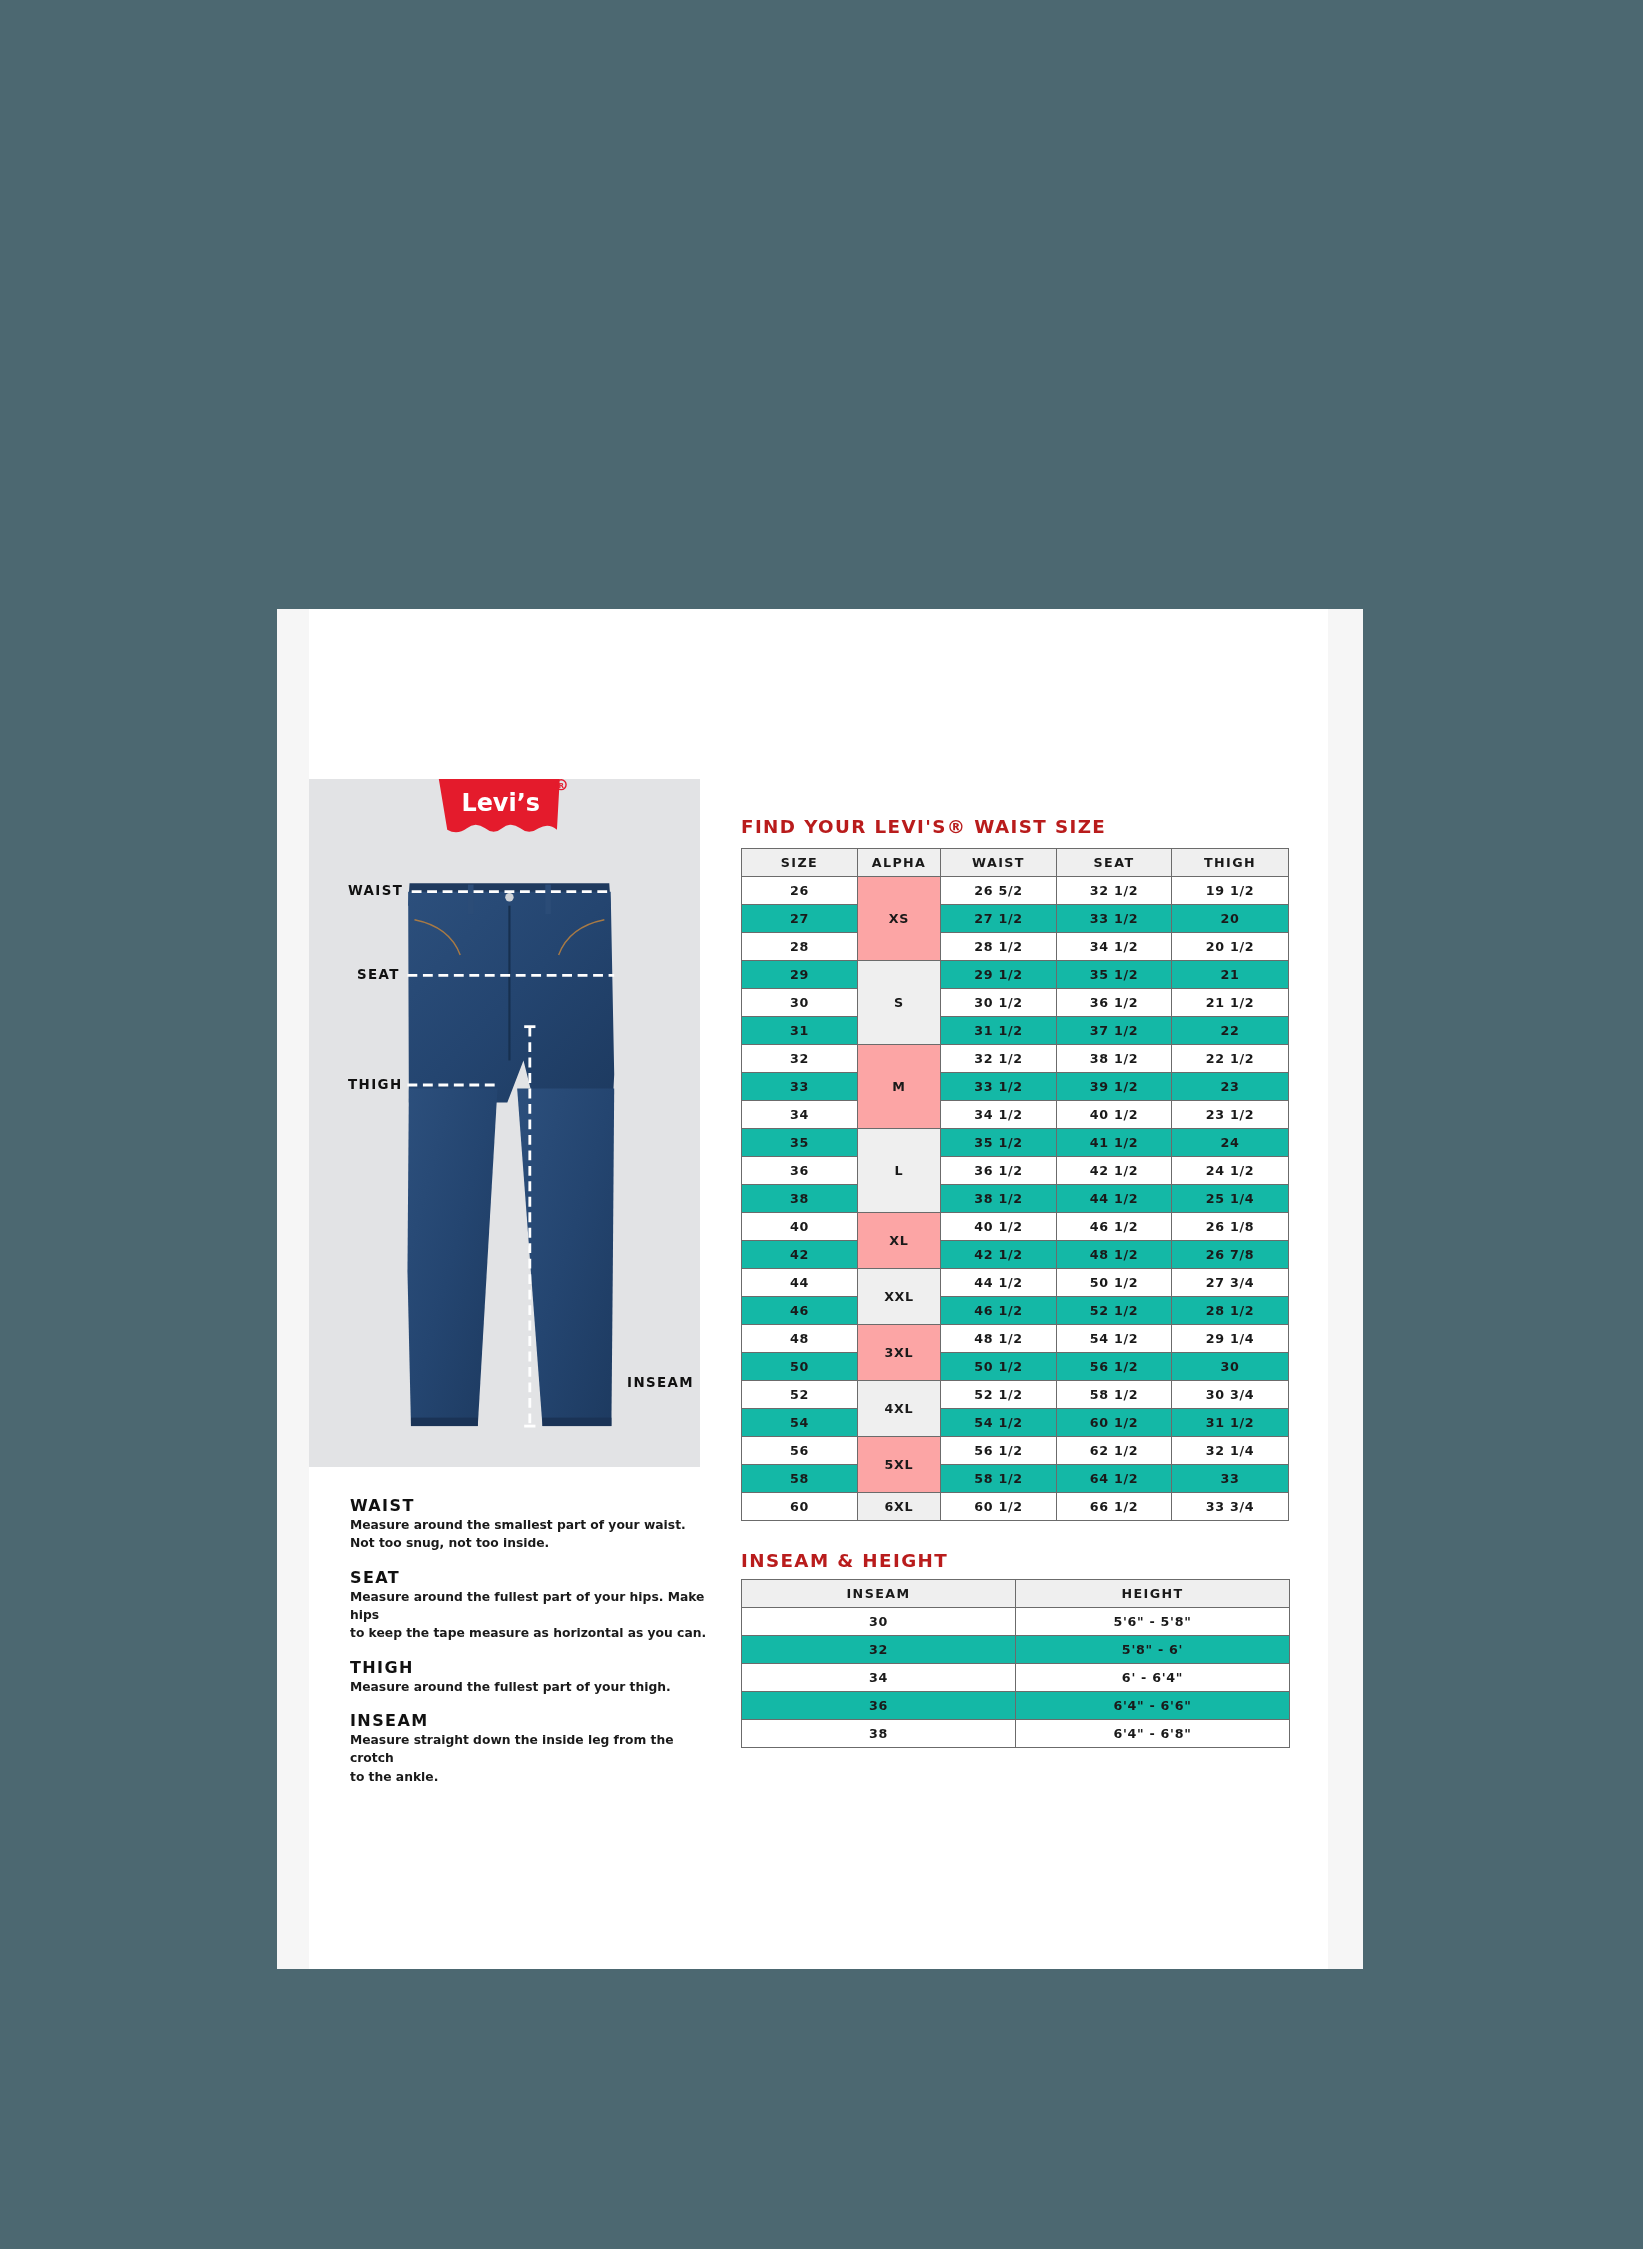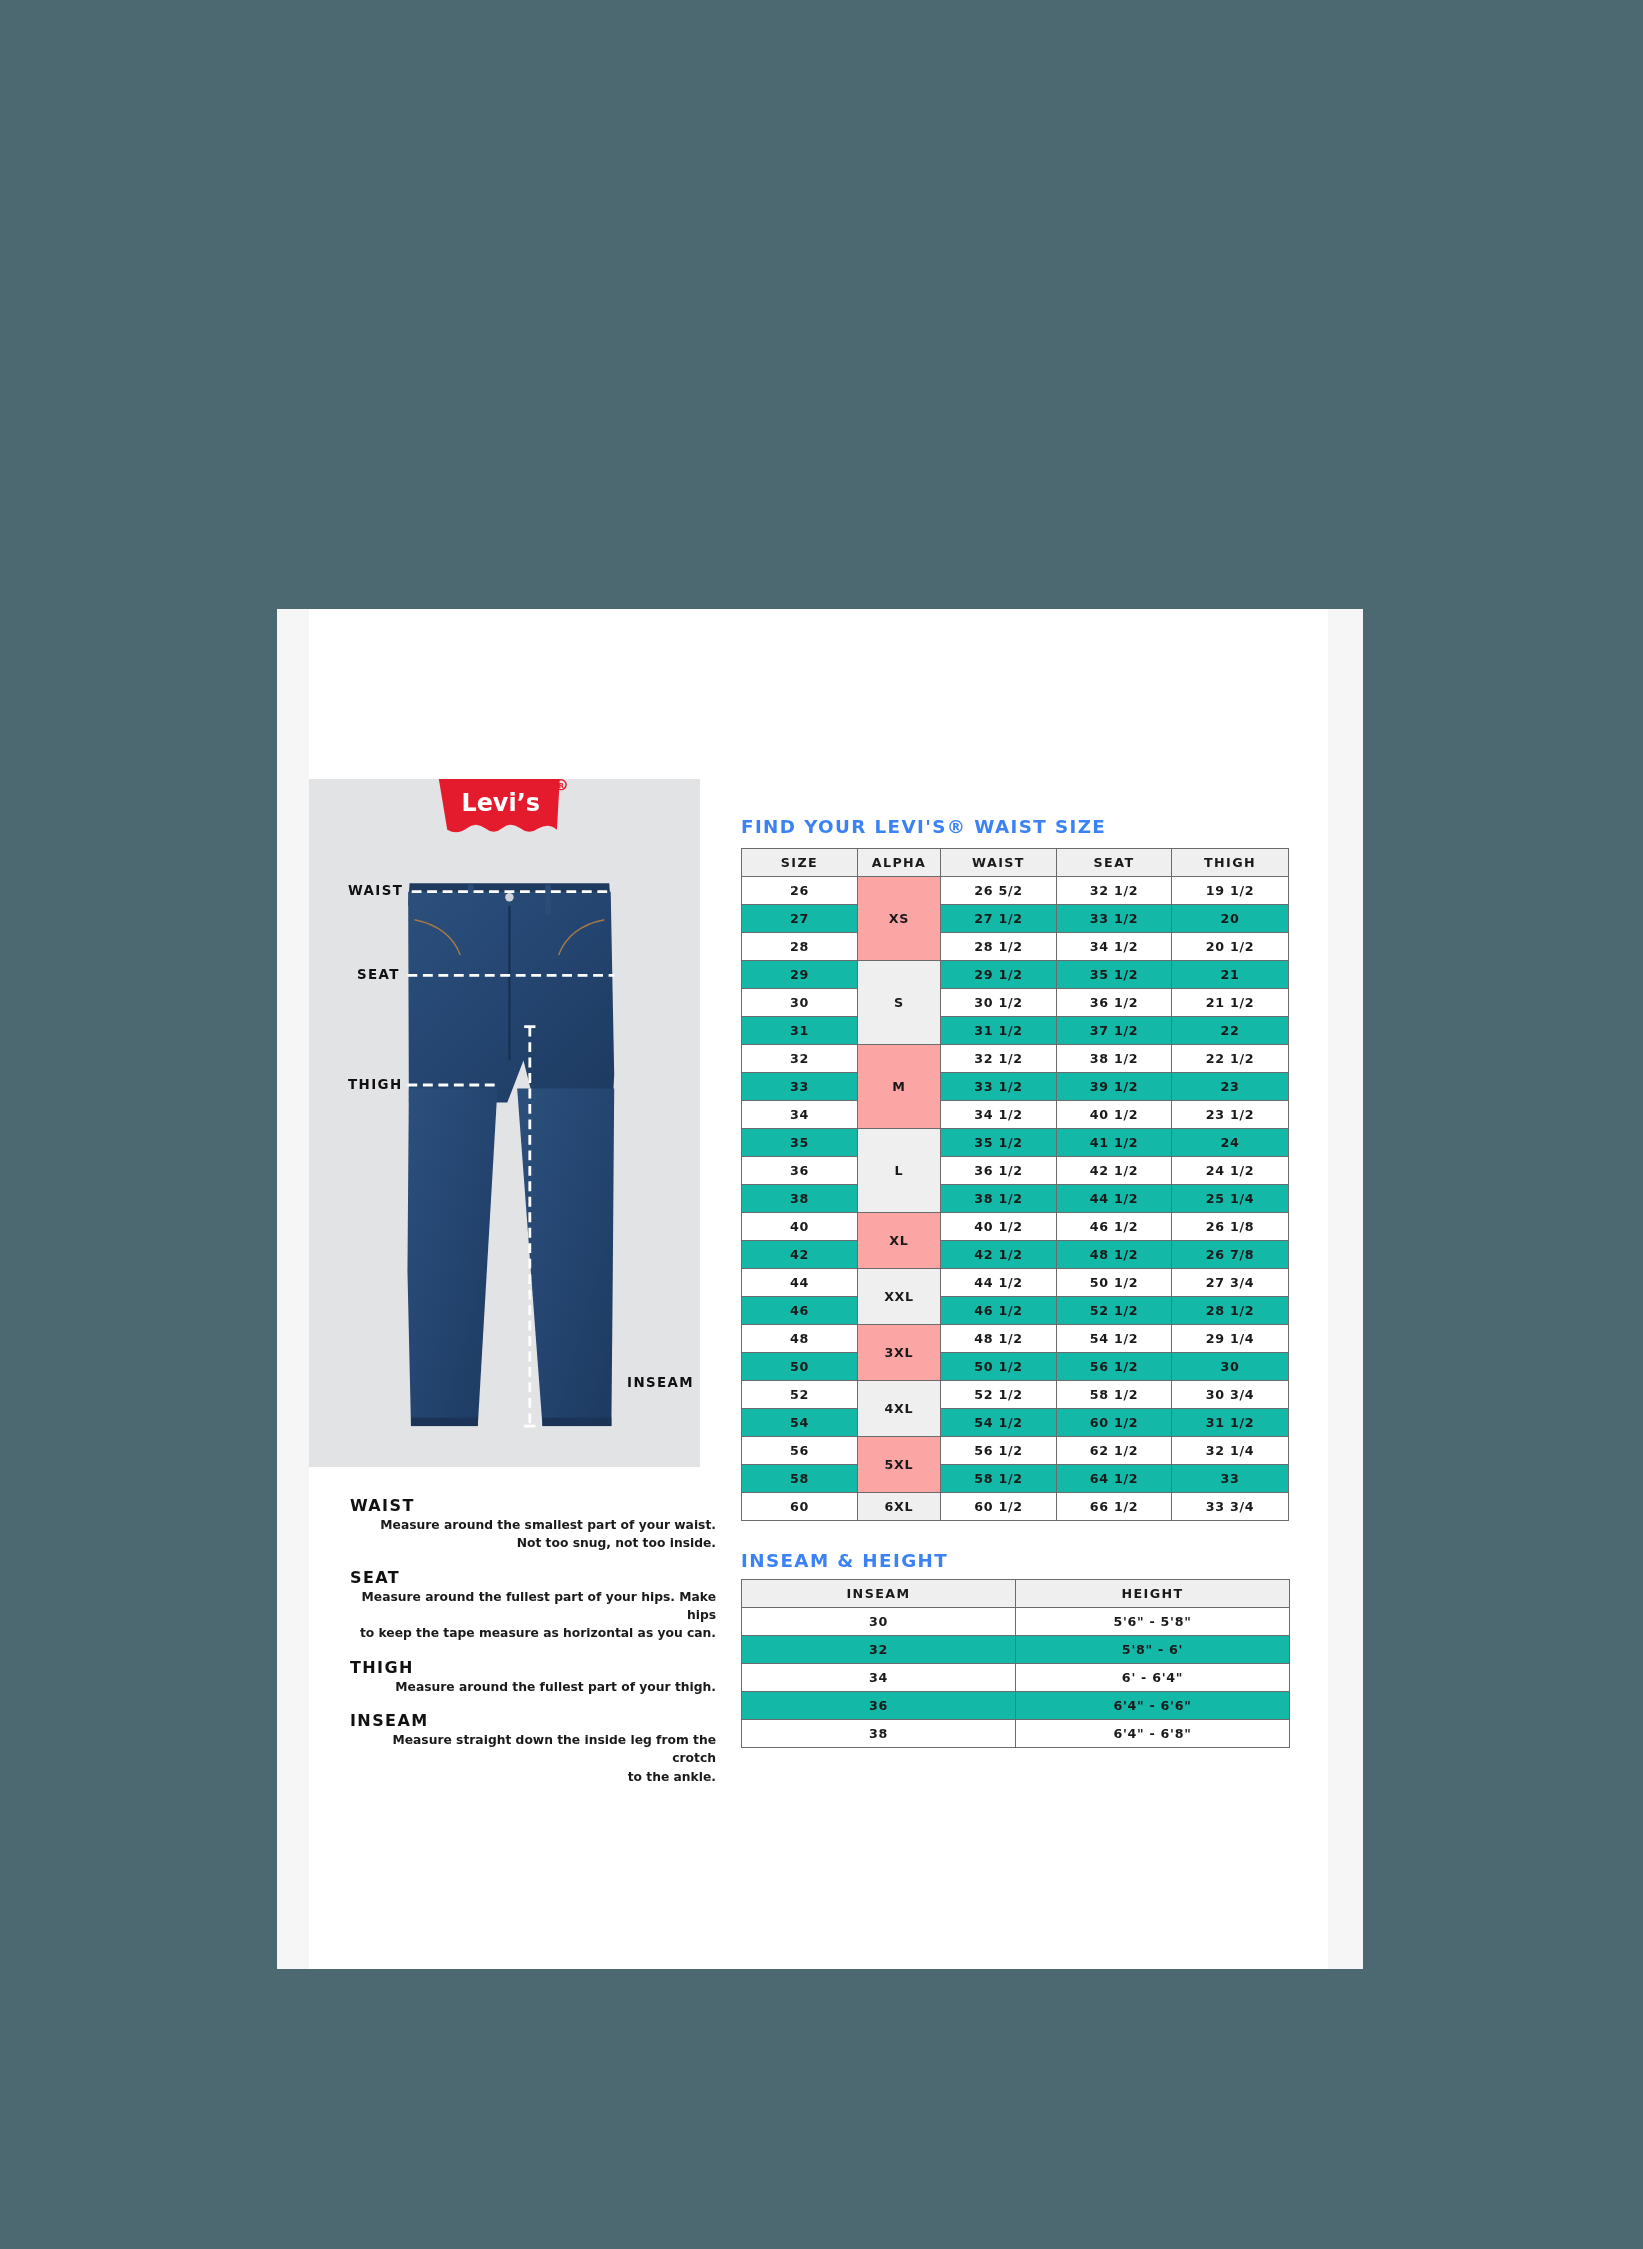--- a/index.html
+++ b/index.html
@@ -22,25 +22,25 @@
   .fig-label {
     position:absolute; font-weight:bold; font-size:13.4px; letter-spacing:1.4px; color:#111;
     font-family:"DejaVu Sans", sans-serif;
   }
   #jeans { position:absolute; left:0; top:0; width:391px; height:688px; }
 
   
   #guide { position:absolute; left:41px; top:887px; width:366px; }
   .guide-item { margin-bottom:15.5px; }
   .guide-title { font-weight:bold; font-size:16px; letter-spacing:1.4px; line-height:19.7px; }
-  .guide-desc { font-size:12.3px; line-height:18.3px; font-weight:bold; color:#1a1a1a;text-align:right; }
+  .guide-desc { font-size:12.3px; line-height:18.3px; font-weight:bold; color:#1a1a1a; }
 
   
   .section-title {
-    position:absolute; font-weight:bold; font-size:18.3px; letter-spacing:1.4px; color:#3b82f6;
+    position:absolute; font-weight:bold; font-size:18.3px; letter-spacing:1.4px; color:#b91c1c;
   }
   table.size { position:absolute; border-collapse:collapse; table-layout:fixed; }
   table.size td, table.size th {
     border:1.4px solid #6b6b6b; text-align:center; font-size:12.7px; font-weight:bold;
     color:#1a1a1a; padding:0; height:27px; letter-spacing:0.7px;
   }
   table.size th { background:#efefef; font-size:12.7px; letter-spacing:1.4px; }
   table.size tr.alt td.c { background:#14b8a6; }
   table.size td.alpha-w { background:#fca5a5; }
   table.size td.alpha-g { background:#efefef; }

